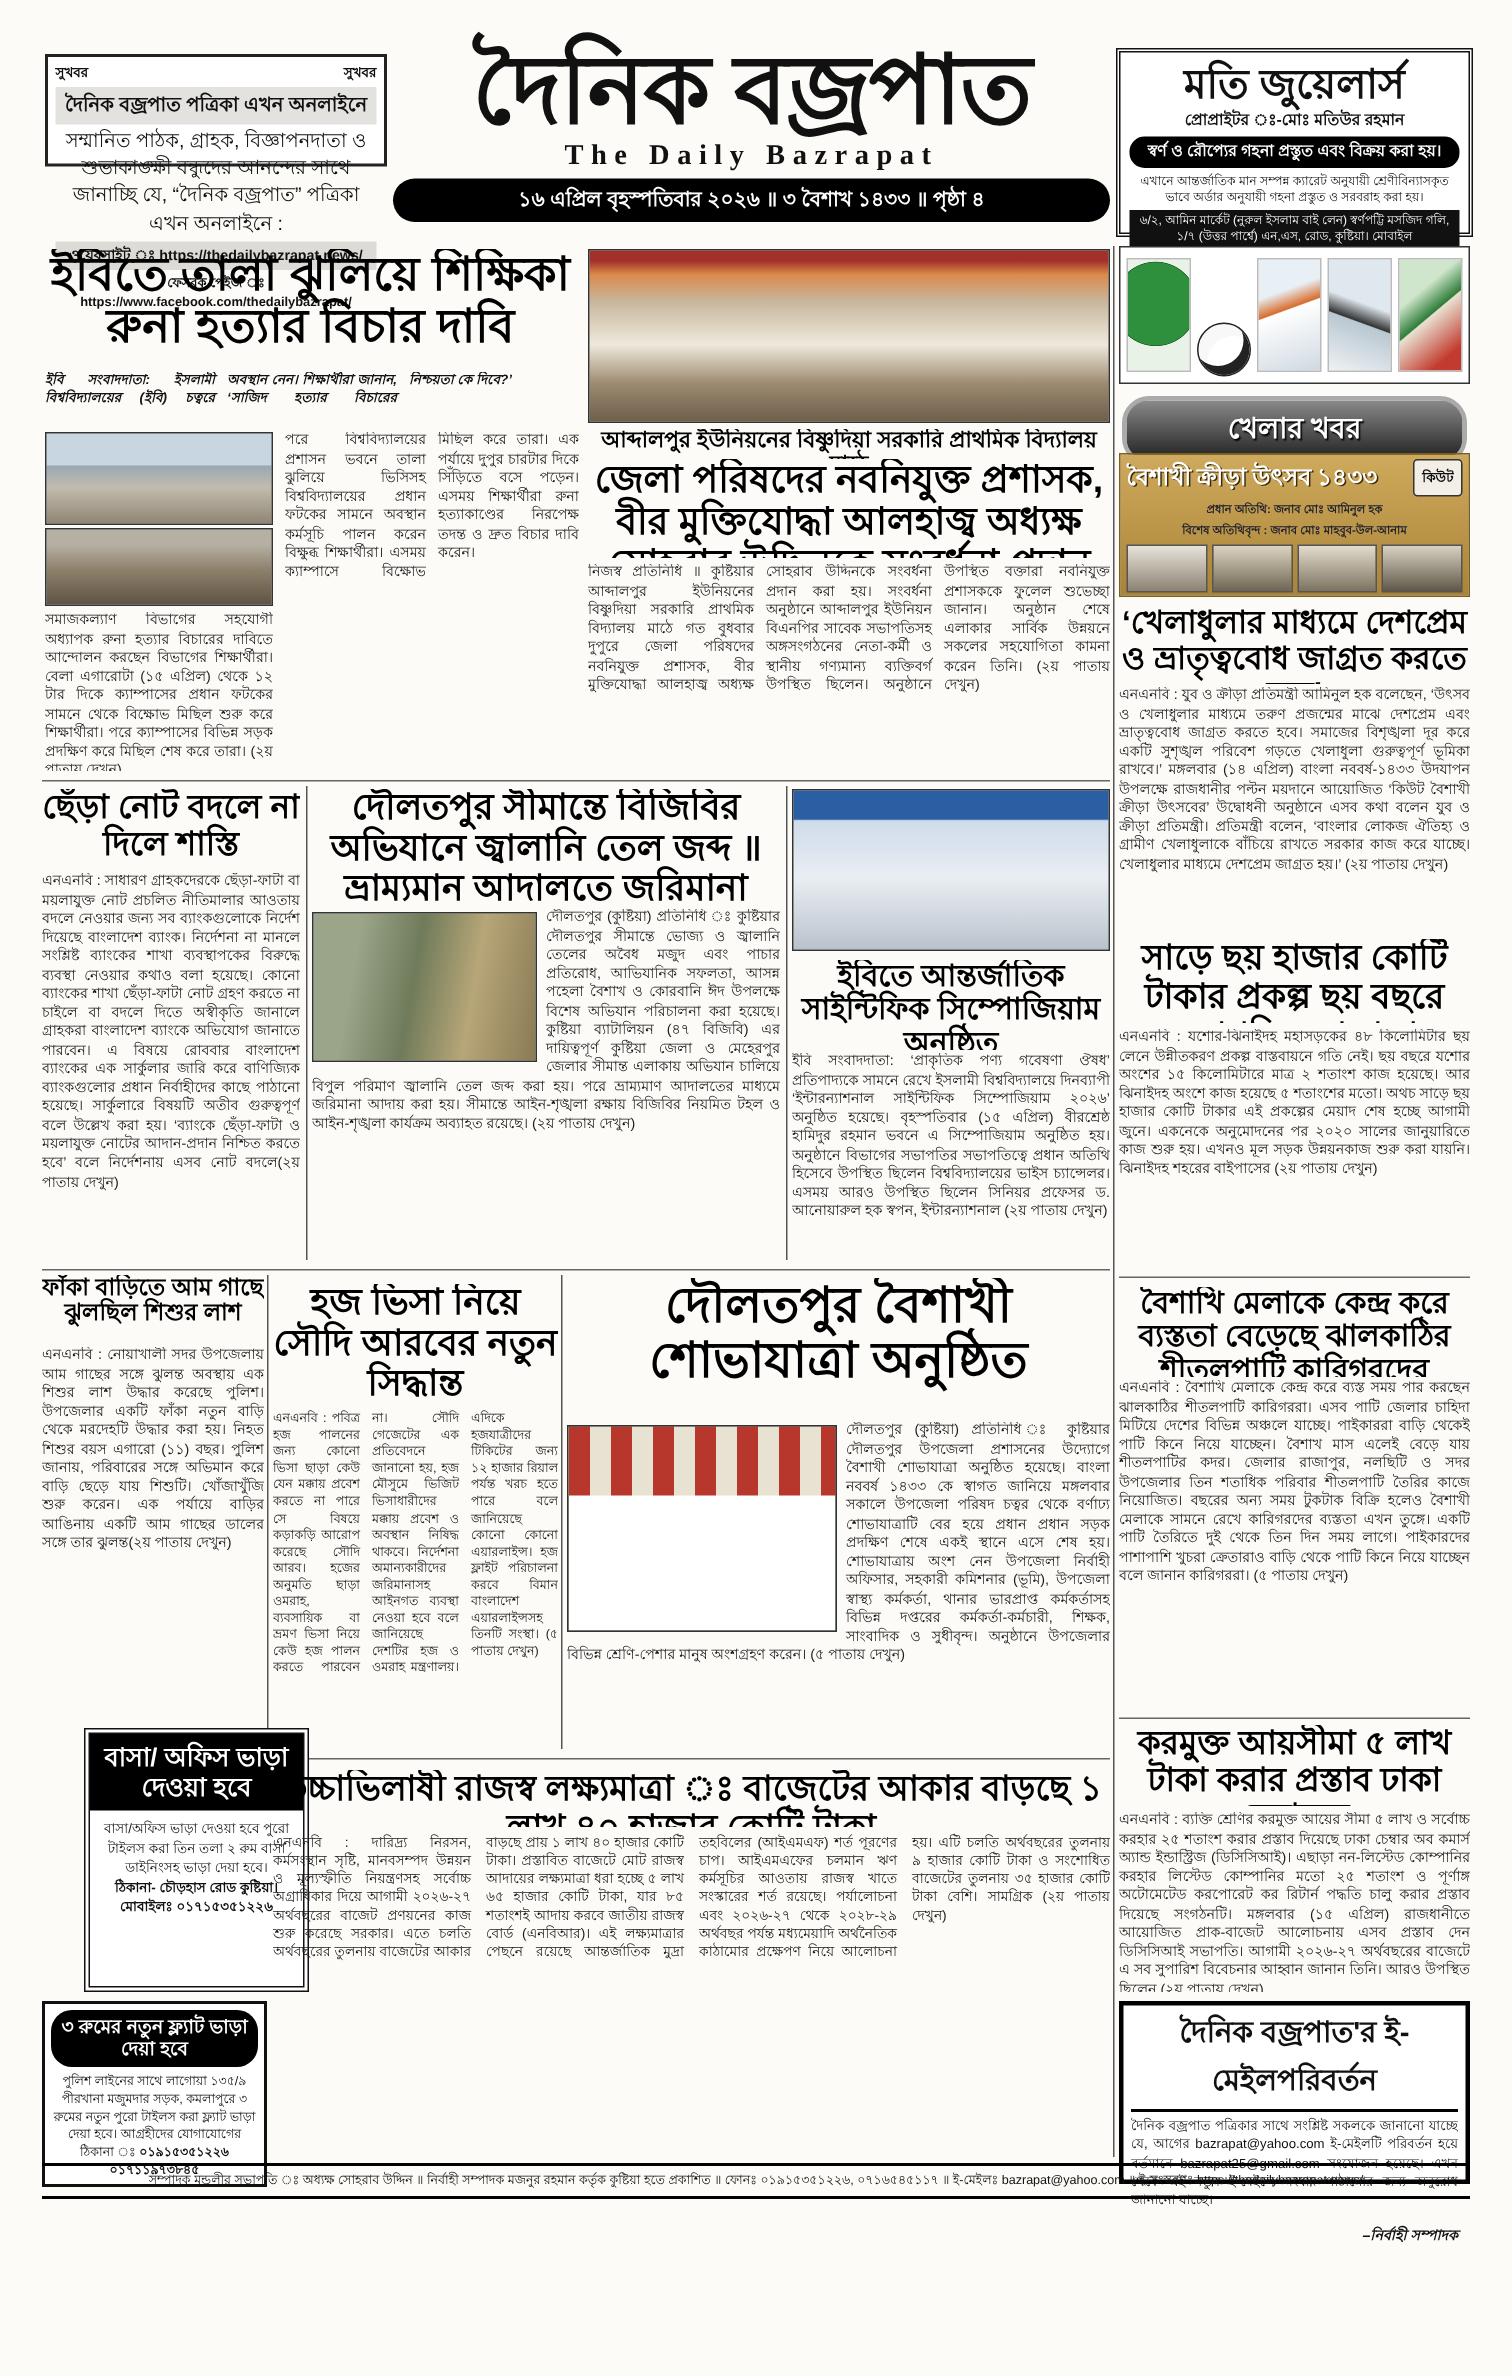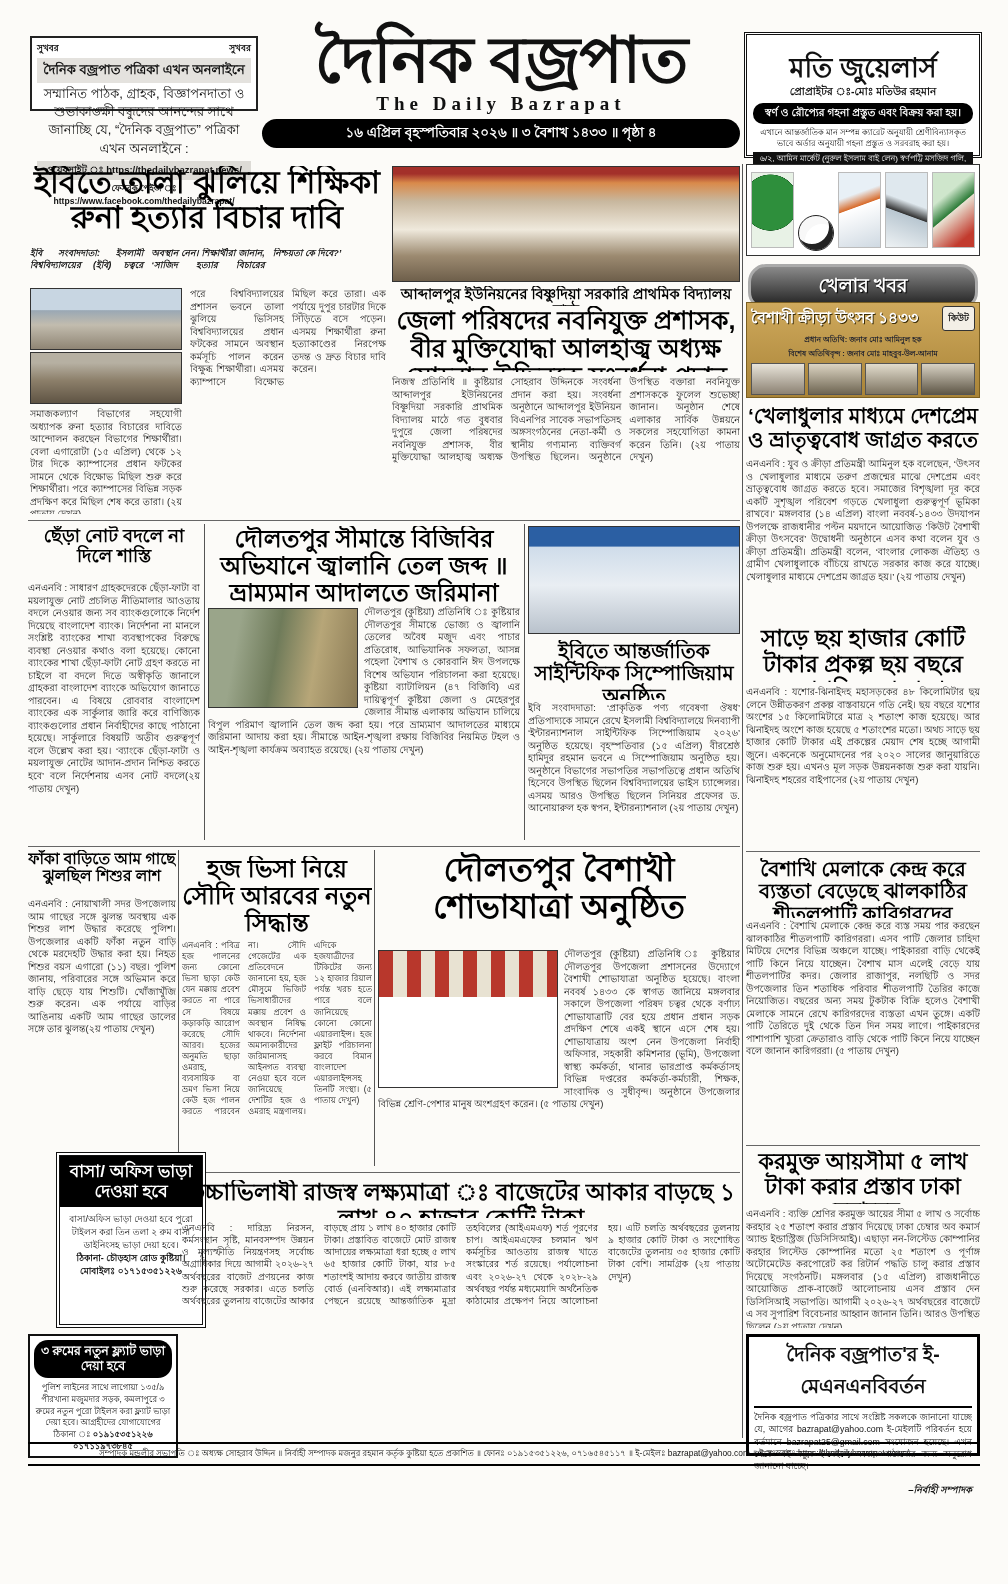--- a/index.html
+++ b/index.html
@@ -20,21 +20,21 @@
   .online-box .tags{display:flex;justify-content:space-between;font-weight:bold;font-size:9px;}
   .online-box .ob-title{background:#e4e2de;font-weight:bold;font-size:13px;padding:2px 0;margin:2px 0;}
   .online-box .ob-body{font-size:13px;line-height:1.4;}
   .online-box .ob-site{background:#dddbd6;font-weight:bold;font-size:9.5px;padding:2px 0;margin-top:3px;}
   .online-box .ob-fb{font-weight:bold;font-size:8.6px;padding-top:2px;}
   .mast-title{font-size:64px;font-weight:900;text-align:center;line-height:.95;letter-spacing:-1px;}
   .mast-sub{font-family:"Liberation Serif","DejaVu Serif",serif;font-weight:bold;font-size:19px;
             text-align:center;letter-spacing:5px;margin-top:2px;}
   .dateline{background:#000;color:#fff;border-radius:16px;text-align:center;font-weight:bold;
             font-size:13.5px;padding:3px 0;margin-top:4px;}
-  .jw{border:3px double #111;background:#fff;padding:20px 6px;text-align:center;}
+  .jw{border:3px double #111;background:#fff;padding:8px 6px;text-align:center;}
   .jw-title{font-size:27px;font-weight:900;line-height:1;}
   .jw-prop{font-size:10.5px;font-weight:bold;margin:2px 0;}
   .jw-band{background:#000;color:#fff;border-radius:10px;font-size:10.5px;font-weight:bold;padding:2px 0;}
   .jw-body{font-size:8.2px;line-height:1.35;margin:3px 0;}
   .jw-addr{background:#111;color:#fff;font-size:8px;line-height:1.35;padding:2px 2px;}
   
   .collage{border:1.5px solid #333;background:#fff;display:flex;align-items:center;gap:4px;padding:4px;}
   .sport-card{flex:1;height:74px;border:1px solid #bbb;}
   .tennis{background:radial-gradient(circle at 45% 40%,#2e8f3c 55%,#1c6128 56%,#e8f2e6 57%);}
   .football{width:34px;height:34px;flex:0 0 34px;border-radius:50%;
@@ -157,26 +157,26 @@
 <div class="abs hl clip" style="left:746px;top:626px;width:234px;height:56px;font-size:23px;">সাড়ে ছয় হাজার কোটি টাকার প্রকল্প ছয় বছরে অগ্রগতি ৫ শতাংশ</div>
 <div class="abs bt clip" style="left:746px;top:686px;width:234px;height:160px;">এনএনবি : যশোর-ঝিনাইদহ মহাসড়কের ৪৮ কিলোমিটার ছয় লেনে উন্নীতকরণ প্রকল্প বাস্তবায়নে গতি নেই। ছয় বছরে যশোর অংশের ১৫ কিলোমিটারে মাত্র ২ শতাংশ কাজ হয়েছে। আর ঝিনাইদহ অংশে কাজ হয়েছে ৫ শতাংশের মতো। অথচ সাড়ে ছয় হাজার কোটি টাকার এই প্রকল্পের মেয়াদ শেষ হচ্ছে আগামী জুনে। একনেকে অনুমোদনের পর ২০২০ সালের জানুয়ারিতে কাজ শুরু হয়। এখনও মূল সড়ক উন্নয়নকাজ শুরু করা যায়নি। ঝিনাইদহ শহরের বাইপাসের (২য় পাতায় দেখুন)</div>
 
 <div class="abs hl clip" style="left:746px;top:858px;width:234px;height:60px;font-size:20px;">বৈশাখি মেলাকে কেন্দ্র করে ব্যস্ততা বেড়েছে ঝালকাঠির শীতলপাটি কারিগরদের</div>
 <div class="abs bt clip" style="left:746px;top:920px;width:234px;height:222px;">এনএনবি : বৈশাখি মেলাকে কেন্দ্র করে ব্যস্ত সময় পার করছেন ঝালকাঠির শীতলপাটি কারিগররা। এসব পাটি জেলার চাহিদা মিটিয়ে দেশের বিভিন্ন অঞ্চলে যাচ্ছে। পাইকাররা বাড়ি থেকেই পাটি কিনে নিয়ে যাচ্ছেন। বৈশাখ মাস এলেই বেড়ে যায় শীতলপাটির কদর। জেলার রাজাপুর, নলছিটি ও সদর উপজেলার তিন শতাধিক পরিবার শীতলপাটি তৈরির কাজে নিয়োজিত। বছরের অন্য সময় টুকটাক বিক্রি হলেও বৈশাখী মেলাকে সামনে রেখে কারিগরদের ব্যস্ততা এখন তুঙ্গে। একটি পাটি তৈরিতে দুই থেকে তিন দিন সময় লাগে। পাইকারদের পাশাপাশি খুচরা ক্রেতারাও বাড়ি থেকে পাটি কিনে নিয়ে যাচ্ছেন বলে জানান কারিগররা। (৫ পাতায় দেখুন)</div>
 
 <div class="abs hl clip" style="left:746px;top:1150px;width:234px;height:54px;font-size:22px;">করমুক্ত আয়সীমা ৫ লাখ টাকা করার প্রস্তাব ঢাকা চেম্বারের</div>
 <div class="abs bt clip" style="left:746px;top:1208px;width:234px;height:120px;">এনএনবি : ব্যক্তি শ্রেণির করমুক্ত আয়ের সীমা ৫ লাখ ও সর্বোচ্চ করহার ২৫ শতাংশ করার প্রস্তাব দিয়েছে ঢাকা চেম্বার অব কমার্স অ্যান্ড ইন্ডাস্ট্রিজ (ডিসিসিআই)। এছাড়া নন-লিস্টেড কোম্পানির করহার লিস্টেড কোম্পানির মতো ২৫ শতাংশ ও পূর্ণাঙ্গ অটোমেটেড করপোরেট কর রিটার্ন পদ্ধতি চালু করার প্রস্তাব দিয়েছে সংগঠনটি। মঙ্গলবার (১৫ এপ্রিল) রাজধানীতে আয়োজিত প্রাক-বাজেট আলোচনায় এসব প্রস্তাব দেন ডিসিসিআই সভাপতি। আগামী ২০২৬-২৭ অর্থবছরের বাজেটে এ সব সুপারিশ বিবেচনার আহ্বান জানান তিনি। আরও উপস্থিত ছিলেন (২য় পাতায় দেখুন)</div>
 
 <div class="abs email-box" style="left:746px;top:1334px;width:234px;height:122px;">
-  <div class="email-hl">দৈনিক বজ্রপাত'র ই-মেএনএনবিবর্তন</div>
+  <div class="email-hl">দৈনিক বজ্রপাত'র ই-মেইলপরিবর্তন</div>
   <div class="email-body clip" style="height:72px;">দৈনিক বজ্রপাত পত্রিকার সাথে সংশ্লিষ্ট সকলকে জানানো যাচ্ছে যে, আগের bazrapat@yahoo.com ই-মেইলটি পরিবর্তন হয়ে বর্তমানে bazrapat25@gmail.com সংযোজন হয়েছে। এখন থেকে এই নতুন ই-মেইলে সংবাদ পাঠানোর জন্য অনুরোধ জানানো যাচ্ছে।</div>
   <div class="email-sign">–নির্বাহী সম্পাদক</div>
 </div>
 
-<div class="abs hl clip" style="left:28px;top:526px;width:172px;height:52px;font-size:18px;">ছেঁড়া নোট বদলে না দিলে শাস্তি</div>
+<div class="abs hl clip" style="left:28px;top:526px;width:172px;height:52px;font-size:22px;">ছেঁড়া নোট বদলে না দিলে শাস্তি</div>
 <div class="abs bt clip" style="left:28px;top:582px;width:172px;height:248px;">এনএনবি : সাধারণ গ্রাহকদেরকে ছেঁড়া-ফাটা বা ময়লাযুক্ত নোট প্রচলিত নীতিমালার আওতায় বদলে নেওয়ার জন্য সব ব্যাংকগুলোকে নির্দেশ দিয়েছে বাংলাদেশ ব্যাংক। নির্দেশনা না মানলে সংশ্লিষ্ট ব্যাংকের শাখা ব্যবস্থাপকের বিরুদ্ধে ব্যবস্থা নেওয়ার কথাও বলা হয়েছে। কোনো ব্যাংকের শাখা ছেঁড়া-ফাটা নোট গ্রহণ করতে না চাইলে বা বদলে দিতে অস্বীকৃতি জানালে গ্রাহকরা বাংলাদেশ ব্যাংকে অভিযোগ জানাতে পারবেন। এ বিষয়ে রোববার বাংলাদেশ ব্যাংকের এক সার্কুলার জারি করে বাণিজ্যিক ব্যাংকগুলোর প্রধান নির্বাহীদের কাছে পাঠানো হয়েছে। সার্কুলারে বিষয়টি অতীব গুরুত্বপূর্ণ বলে উল্লেখ করা হয়। ‘ব্যাংকে ছেঁড়া-ফাটা ও ময়লাযুক্ত নোটের আদান-প্রদান নিশ্চিত করতে হবে’ বলে নির্দেশনায় এসব নোট বদলে(২য় পাতায় দেখুন)</div>
 
 <div class="abs rule-v" style="left:204px;top:524px;height:316px;"></div>
 <div class="abs hl clip" style="left:208px;top:526px;width:312px;height:76px;font-size:24px;">দৌলতপুর সীমান্তে বিজিবির অভিযানে জ্বালানি তেল জব্দ ॥ ভ্রাম্যমান আদালতে জরিমানা আদায়</div>
 <div class="abs bt clip" style="left:208px;top:606px;width:312px;height:236px;">
   <span class="ph ph-oil" style="float:left;width:148px;height:98px;margin:2px 6px 2px 0;display:block;"></span>
   <span>দৌলতপুর (কুষ্টিয়া) প্রতিনিধি ঃ কুষ্টিয়ার দৌলতপুর সীমান্তে ভোজ্য ও জ্বালানি তেলের অবৈধ মজুদ এবং পাচার প্রতিরোধ, আভিযানিক সফলতা, আসন্ন পহেলা বৈশাখ ও কোরবানি ঈদ উপলক্ষে বিশেষ অভিযান পরিচালনা করা হয়েছে। কুষ্টিয়া ব্যাটালিয়ন (৪৭ বিজিবি) এর দায়িত্বপূর্ণ কুষ্টিয়া জেলা ও মেহেরপুর জেলার সীমান্ত এলাকায় অভিযান চালিয়ে বিপুল পরিমাণ জ্বালানি তেল জব্দ করা হয়। পরে ভ্রাম্যমাণ আদালতের মাধ্যমে জরিমানা আদায় করা হয়। সীমান্তে আইন-শৃঙ্খলা রক্ষায় বিজিবির নিয়মিত টহল ও আইন-শৃঙ্খলা কার্যক্রম অব্যাহত রয়েছে। (২য় পাতায় দেখুন)</span>
 </div>
 
 <div class="abs rule-v" style="left:524px;top:524px;height:316px;"></div>

